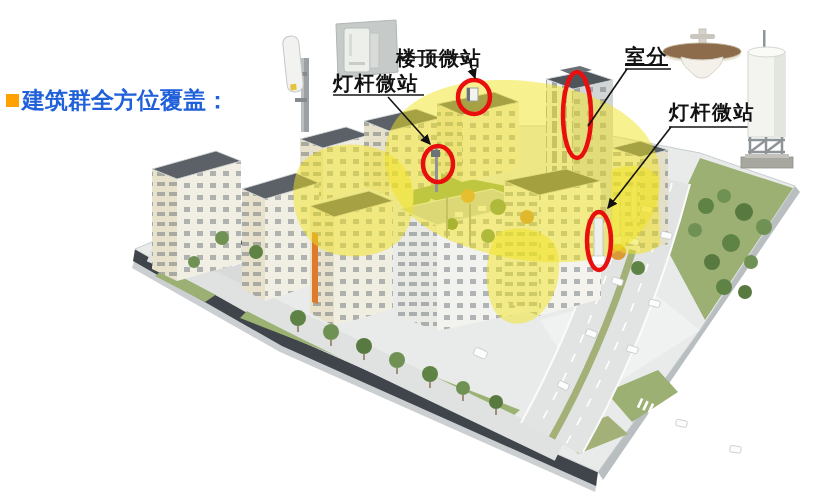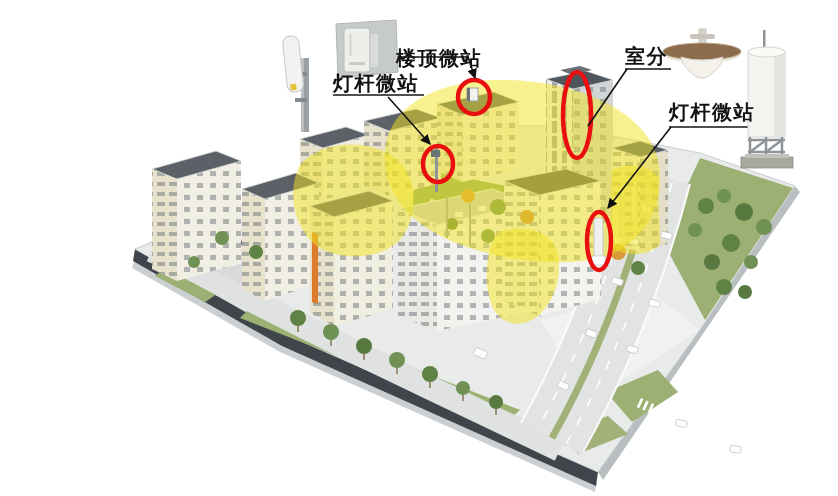--- a/index.html
+++ b/index.html
@@ -10,21 +10,21 @@
          font-family:"Liberation Sans",sans-serif;}
   #scene{position:absolute;left:0;top:0;}
   .title-row{position:absolute;left:6px;top:86px;display:flex;align-items:flex-start;}
   .bullet{width:13px;height:13px;background:var(--c-bullet);margin-top:8px;flex:0 0 auto;}
   .title-text{color:var(--c-title);font-size:23px;font-weight:700;line-height:28px;
               margin-left:3px;white-space:nowrap;}
   .anno{position:absolute;color:#121212;font-weight:700;font-size:20px;line-height:24px;
         letter-spacing:1.5px;white-space:nowrap;font-family:"DejaVu Serif","Liberation Serif",serif;}
   #lbl-rooftop-micro{left:396px;top:46px;}
   #lbl-pole-micro{left:333px;top:71px;}
-  #lbl-indoor{left:625px;top:44px;}
+  #lbl-indoor{left:625px;top:44px;text-decoration:underline;}
   #lbl-rooftop-macro{left:669px;top:100px;}
   .mk{fill:none;stroke:var(--c-marker);stroke-width:4.5px;}
   .ln{stroke:#141414;stroke-width:1.6px;fill:none;}
   .cov{fill:var(--c-coverage);fill-opacity:0.5;}
   .trunk{stroke:#8b7355;stroke-width:1.5px;}
   .car{fill:#fdfdfd;stroke:#c3c8c8;stroke-width:0.8px;}
 </style>
 </head>
 <body>
 
@@ -304,19 +304,23 @@
       <g stroke="#8e9397" stroke-width="2.5" fill="none">
         <path d="M750,137 L750,158 M766,137 L766,158 M782,137 L782,158"></path>
         <path d="M748,140 L785,140 M748,152 L785,152"></path>
         <path d="M750,152 L766,140 M766,152 L782,140"></path>
       </g>
       <rect x="741" y="157" width="52" height="11" fill="#a7a7a0" stroke="#8e8e87" stroke-width="0.8"></rect>
       <rect x="745" y="154" width="44" height="4" fill="#c2c2bb"></rect>
     </g>
   </svg>
 
+  <div class="title-row">
+    <span class="bullet"></span>
+    <span class="title-text">建筑群全方位覆盖：</span>
+  </div>
 
   <div class="anno" id="lbl-rooftop-micro">楼顶微站</div>
   <div class="anno" id="lbl-pole-micro">灯杆微站</div>
   <div class="anno" id="lbl-indoor">室分</div>
   <div class="anno" id="lbl-rooftop-macro">灯杆微站</div>
 
 </div>
 
 </body></html>

